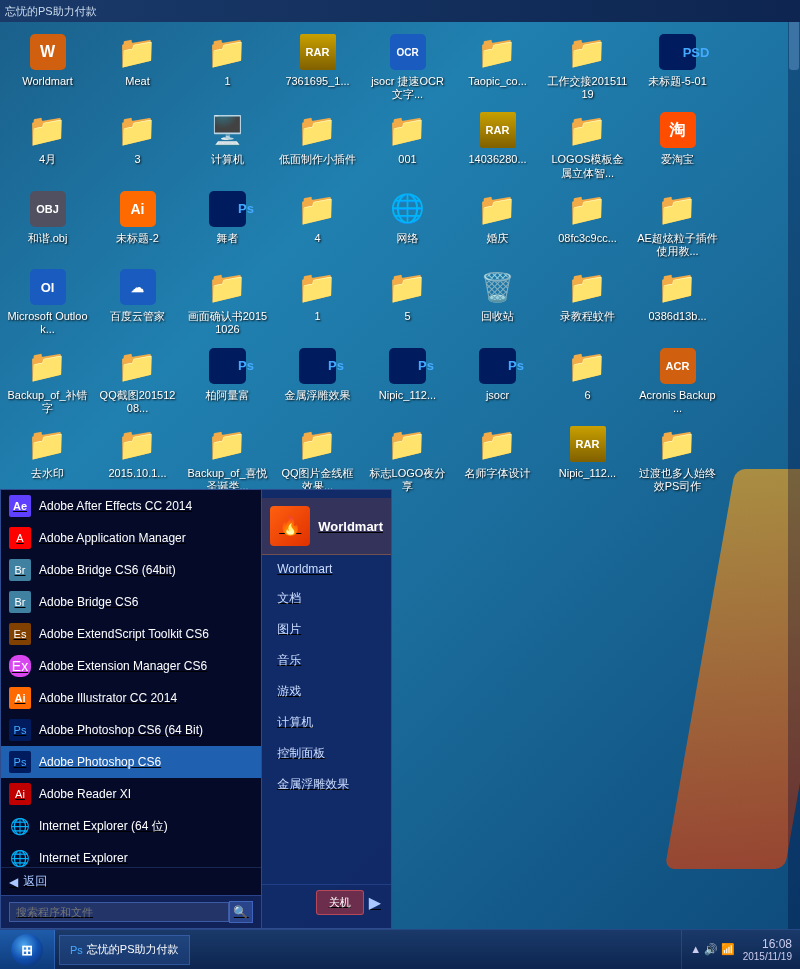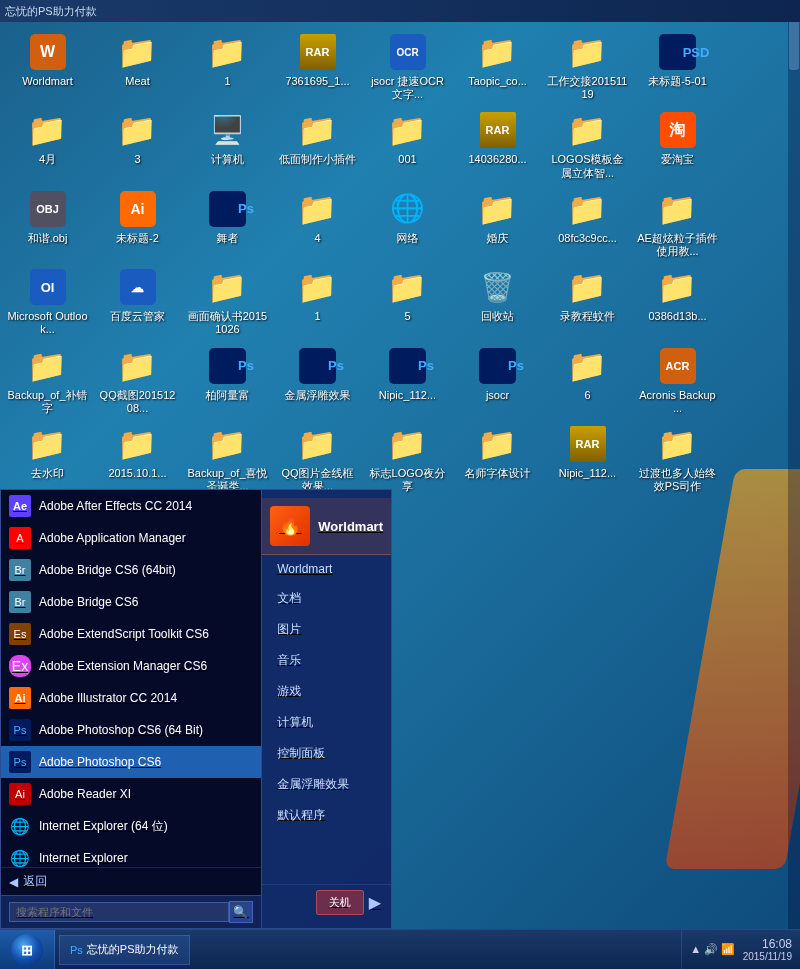--- a/index.html
+++ b/index.html
@@ -815,21 +815,20 @@
       </div>
 
       <div class="start-right-item">Worldmart</div>
       <div class="start-right-item">文档</div>
       <div class="start-right-item">图片</div>
       <div class="start-right-item">音乐</div>
       <div class="start-right-item">游戏</div>
       <div class="start-right-item">计算机</div>
       <div class="start-right-item">控制面板</div>
       <div class="start-right-item">金属浮雕效果</div>
-      <div class="start-right-item">默认程序</div>
 
       <div style="flex:1;"></div>
 
       <div class="start-power" style="justify-content:flex-end; padding-right:10px;">
         <button class="power-btn">关机</button>
         <span style="margin-left:5px; color:#aac8ff; font-size:16px; cursor:pointer;">▶</span>
       </div>
 
     </div>
 

